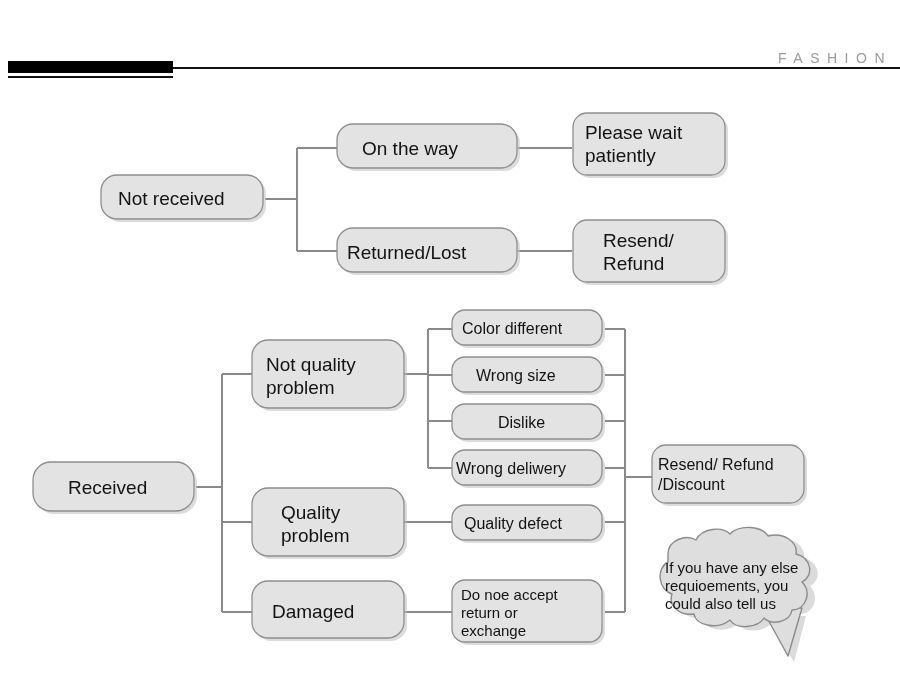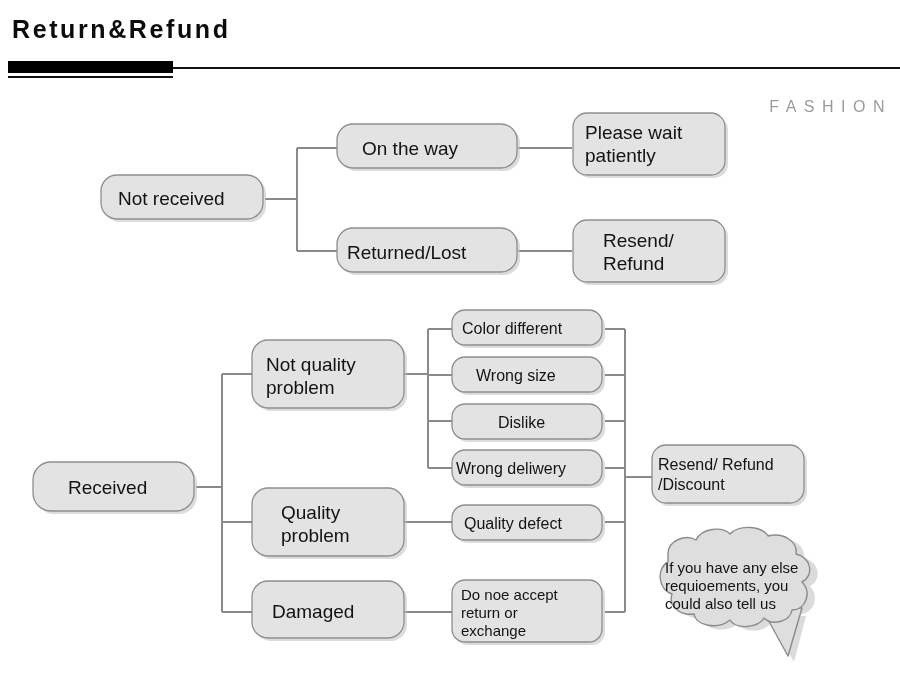--- a/index.html
+++ b/index.html
@@ -35,25 +35,24 @@
     font-size: 25px;
     font-weight: bold;
     letter-spacing: 2.6px;
     color: #0c0c0c;
     white-space: nowrap;
   }
   .header-brand {
     position: absolute;
     right: 8px;
     top: 50px;
-    font-size: 16px;
+    font-size: 14px;
     letter-spacing: 7.5px;
     color: #9b9b9b;
     white-space: nowrap;
-    margin-top: 48px;
   }
   .rule-thick {
     position: absolute;
     left: 8px;
     top: 61px;
     width: 165px;
     height: 12px;
     background: #000000;
   }
   .rule-thin-top {
@@ -120,21 +119,20 @@
   .node-text.tiny {
     font-size: 15px;
   }
 </style>
 </head>
 <body>
 
 <div class="page">
 
   <div class="header">
-    <div class="header-title">Return&amp;Refund</div>
     <div class="header-brand">FASHION</div>
     <div class="rule-thick"></div>
     <div class="rule-thin-top"></div>
     <div class="rule-thin-bottom"></div>
   </div>
 
   <div class="chart-canvas">
     <svg width="900" height="700" viewBox="0 0 900 700" xmlns="http://www.w3.org/2000/svg">
 
       <g>

